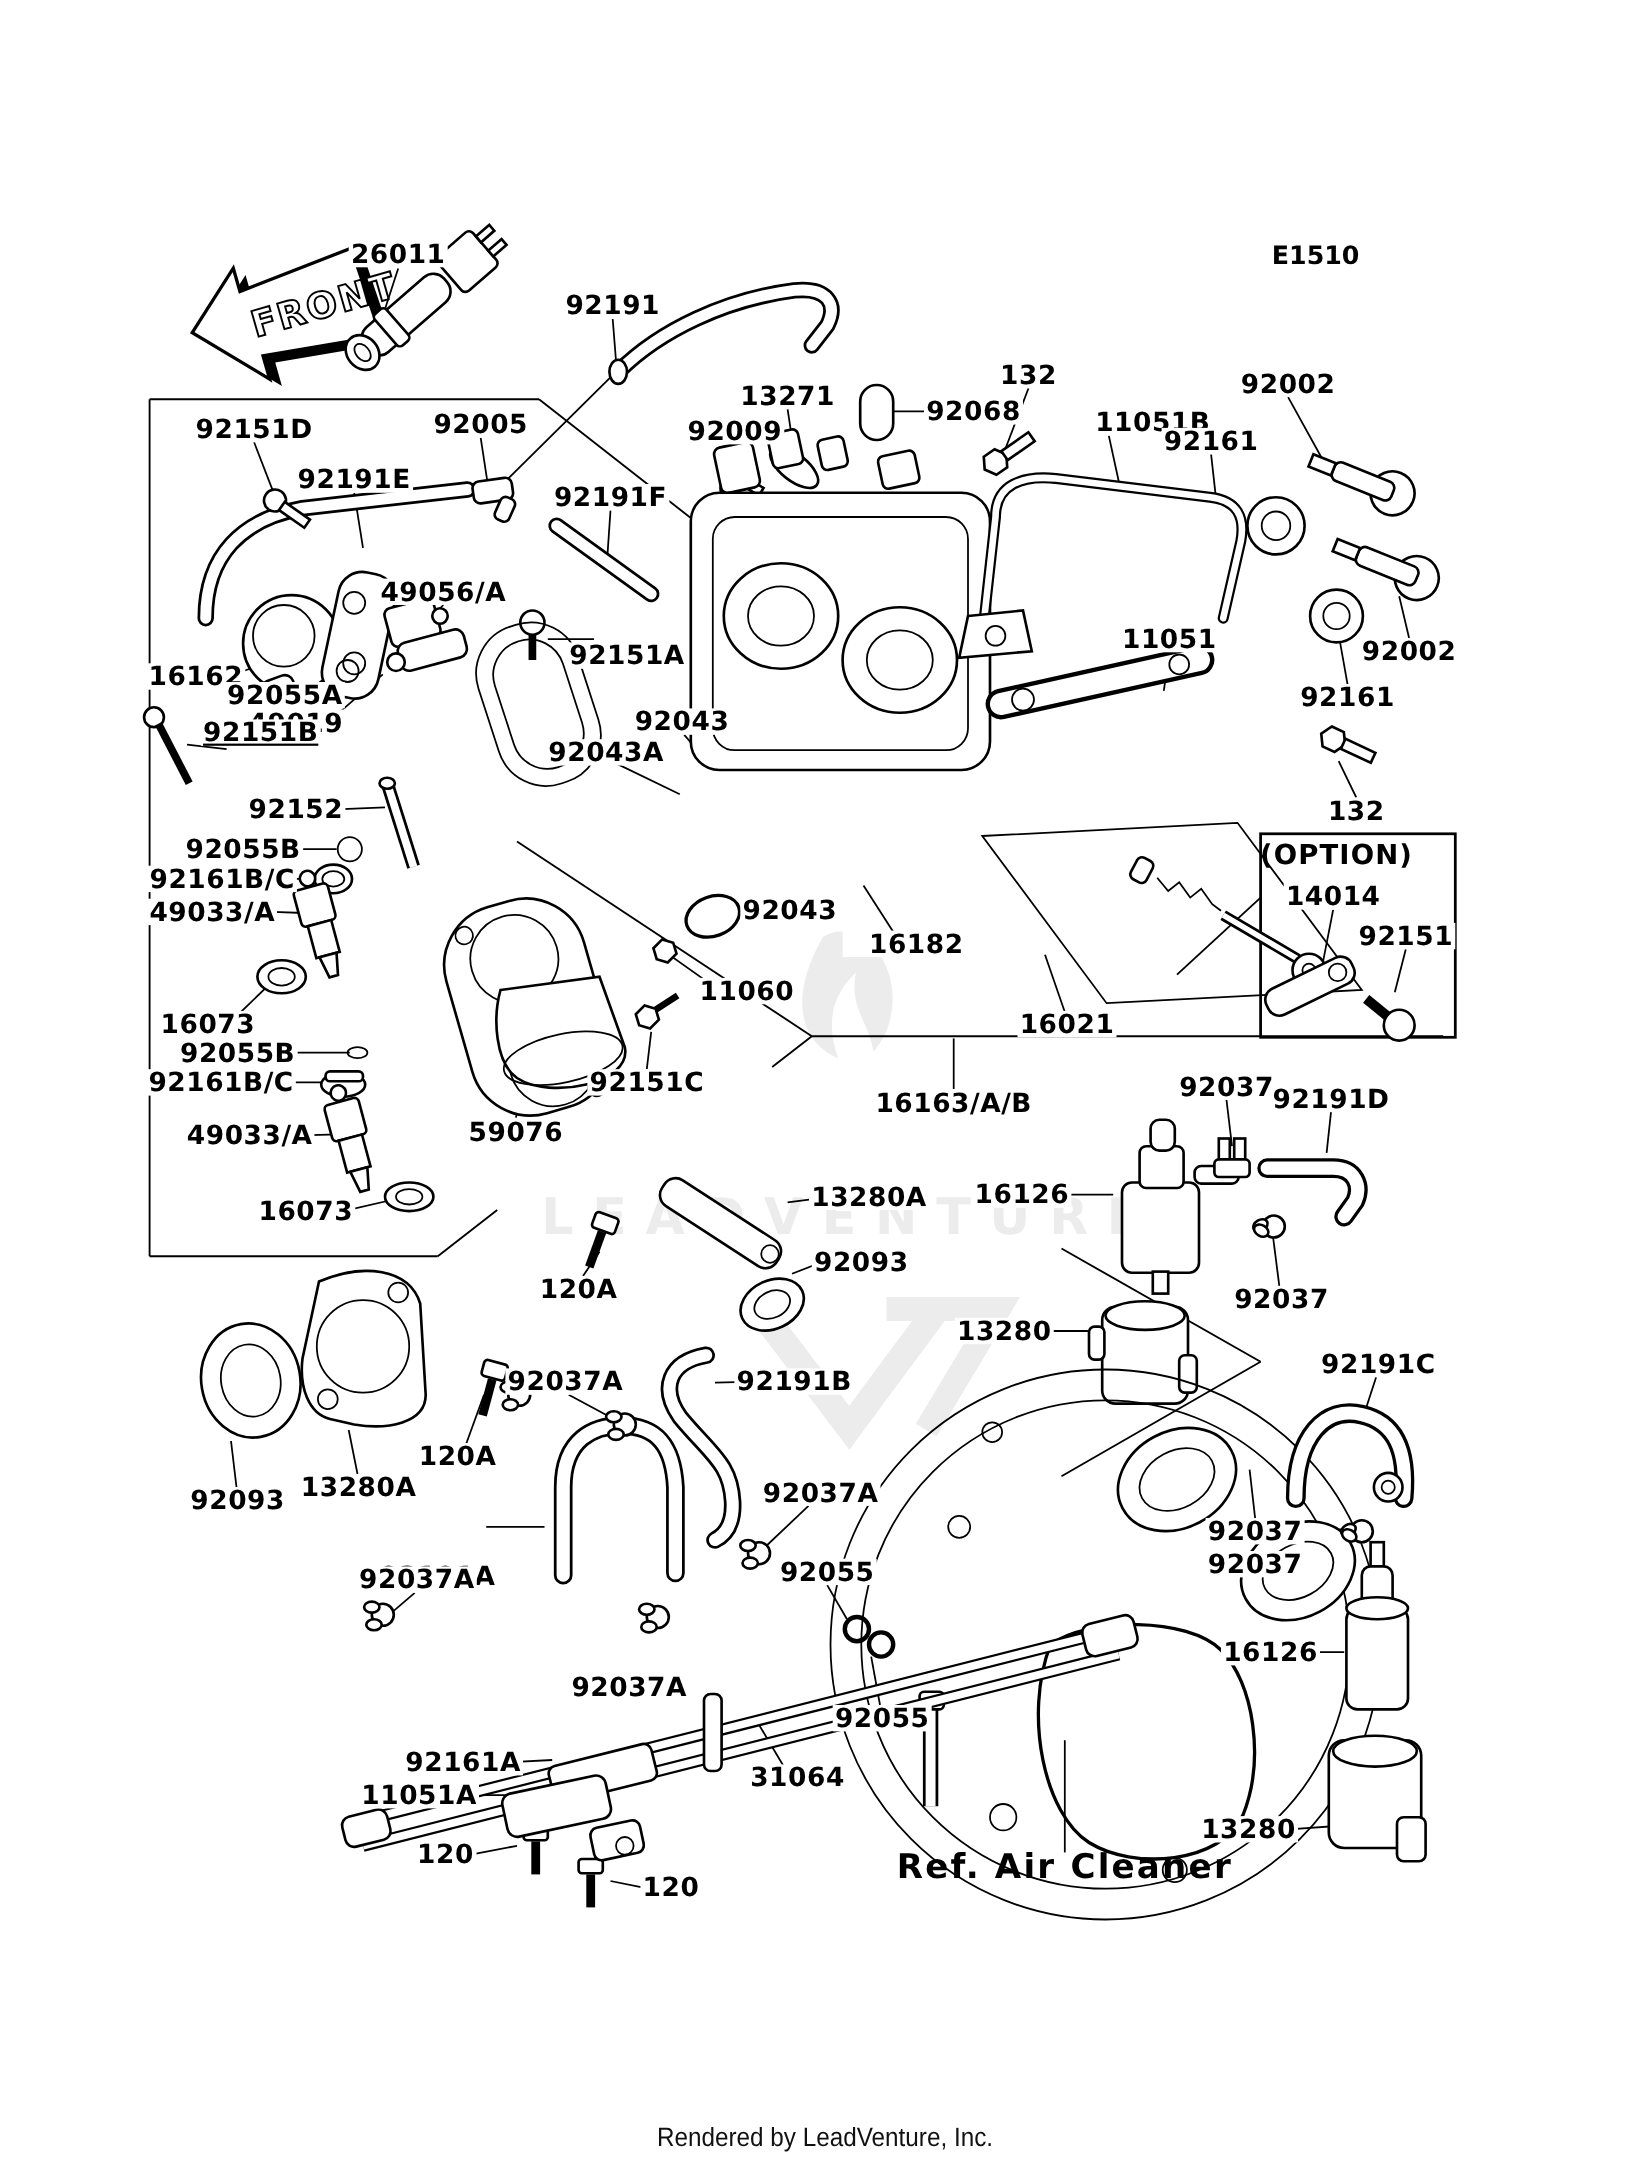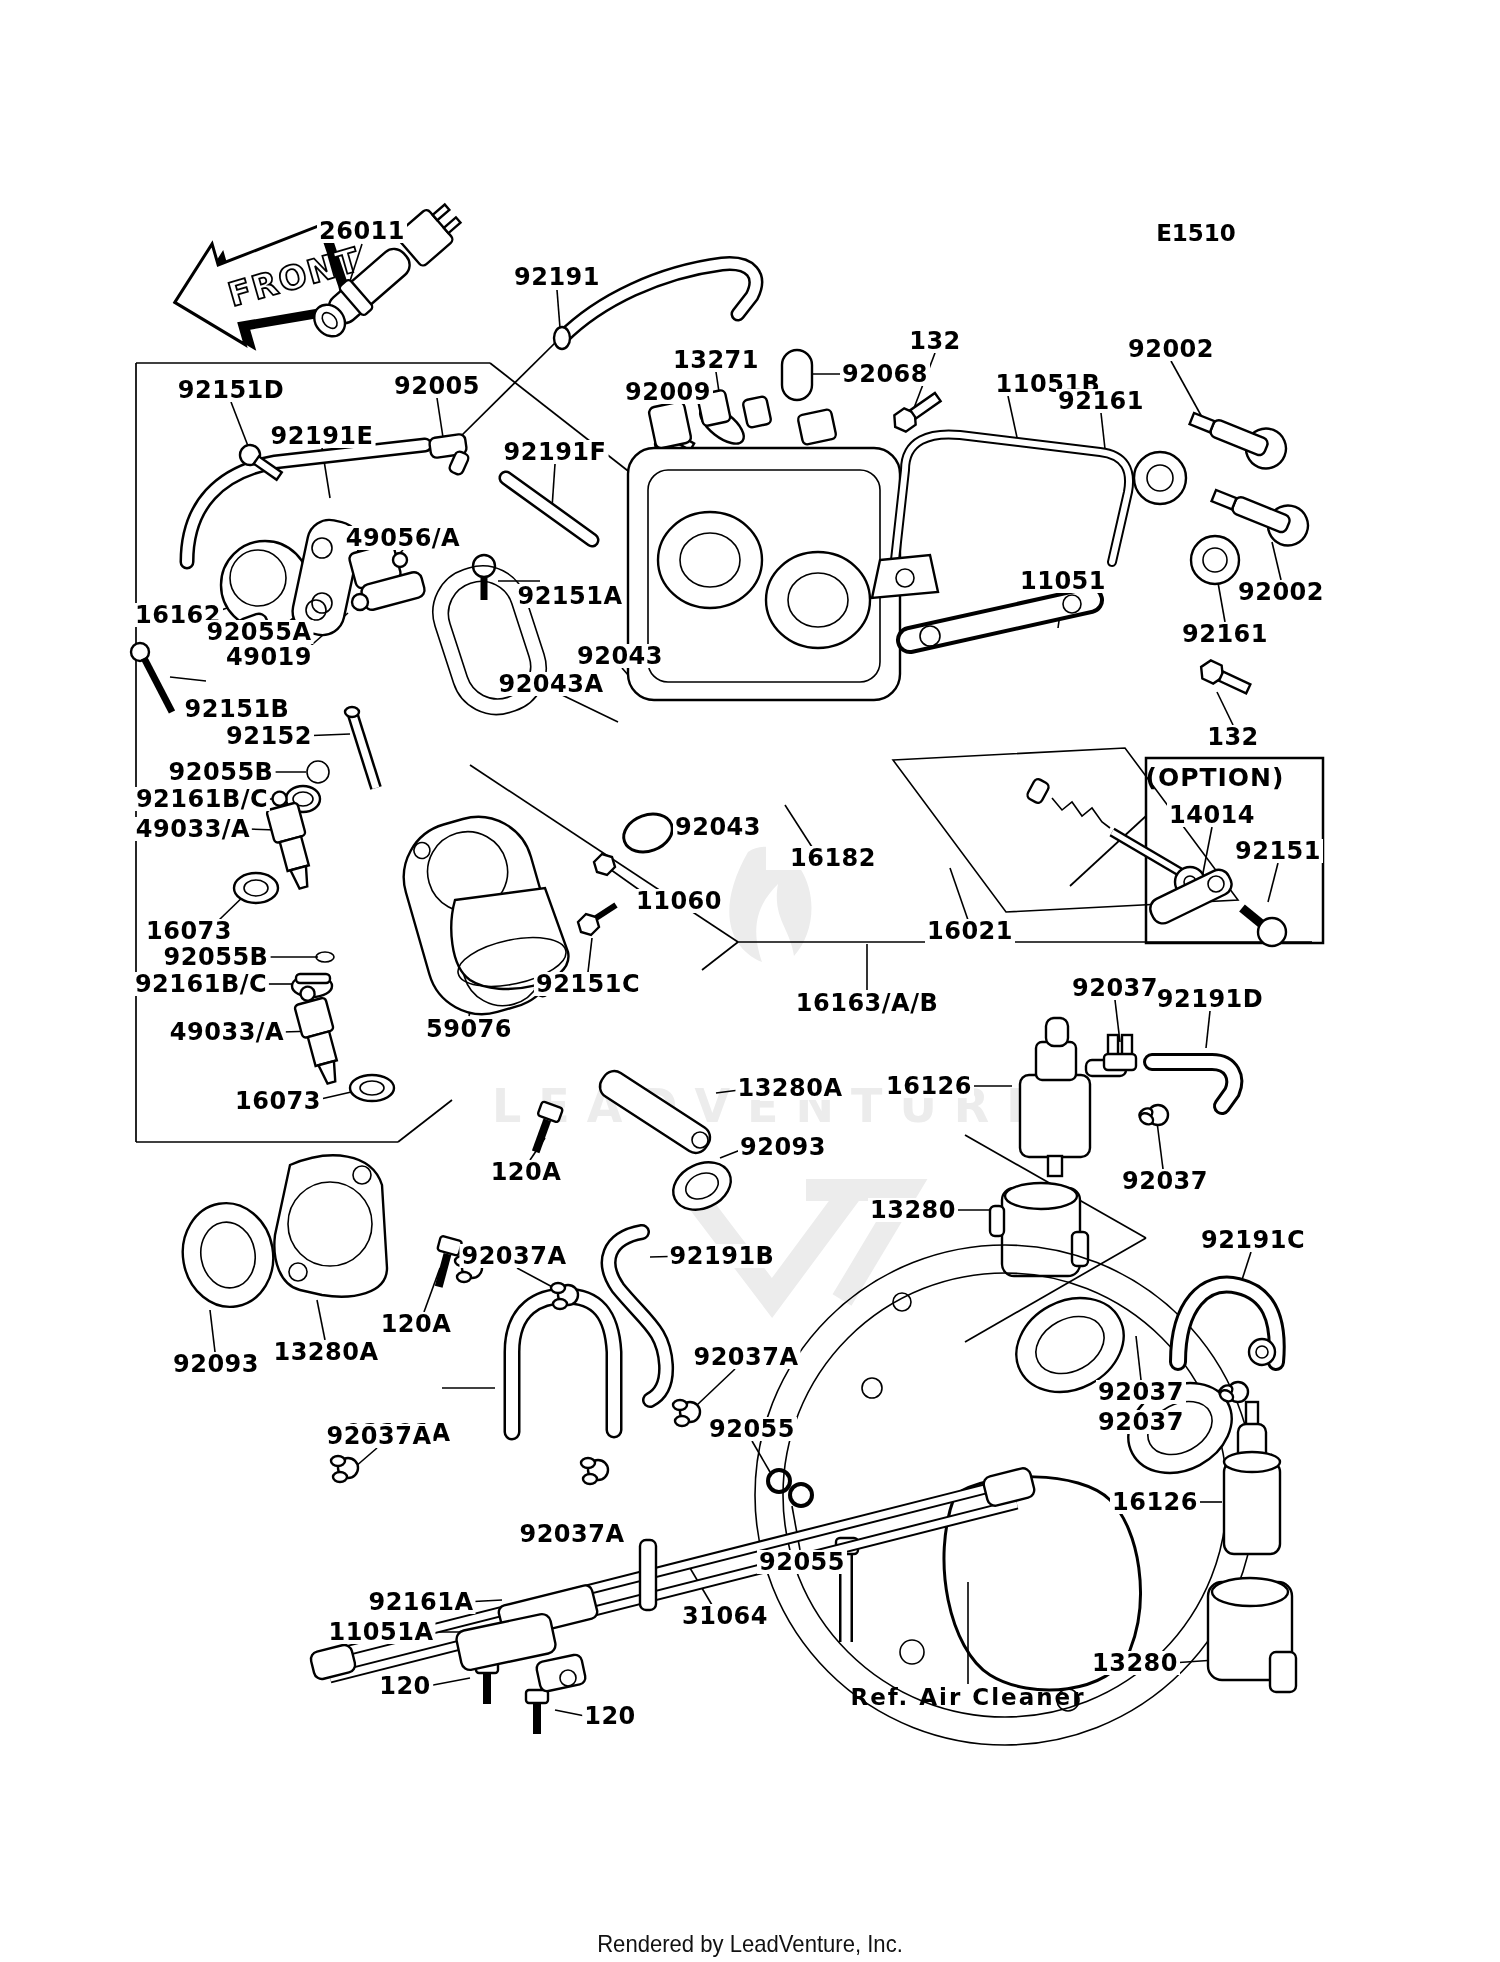--- a/index.html
+++ b/index.html
@@ -3,21 +3,21 @@
 <meta charset="utf-8">
 <style>
   html,body{margin:0;padding:0;background:#fff;}
   #canvas{position:relative;width:1500px;height:1962px;background:#fff;overflow:hidden;
           font-family:"DejaVu Sans",sans-serif;}
   #art{position:absolute;left:0;top:0;}
   .lbl{position:absolute;transform:translate(-50%,-50%);font-weight:bold;font-size:24px;
        letter-spacing:.5px;color:#000;line-height:1;white-space:nowrap;background:#fff;
        padding:0 2px;}
   .code{position:absolute;transform:translate(-50%,-50%);font-weight:bold;font-size:23px;color:#000;}
-  .reflbl{position:absolute;transform:translate(-50%,-50%);font-weight:bold;font-size:23px;
+  .reflbl{position:absolute;transform:translate(-50%,-50%);font-weight:bold;font-size:31px;
           letter-spacing:2px;color:#000;white-space:nowrap;}
   .optlbl{position:absolute;transform:translate(-50%,-50%);font-weight:bold;font-size:25px;
           letter-spacing:1px;color:#000;white-space:nowrap;}
   .footer{position:absolute;left:750px;top:1944px;transform:translate(-50%,-50%) scaleX(.92);
           font-family:"Liberation Sans",sans-serif;font-size:24px;color:#111;white-space:nowrap;}
   .tube-o{stroke:#000;fill:none;stroke-linecap:round;}
   .tube-i{stroke:#fff;fill:none;stroke-linecap:round;}
   .pt{stroke:#000;stroke-width:2.4;fill:#fff;}
   .pt2{stroke:#000;stroke-width:1.6;fill:none;}
   .wm{fill:#ececec;}
@@ -498,21 +498,21 @@
       <span class="lbl" style="left: 935px; top: 341px;">132</span>
       <span class="lbl" style="left: 1048px; top: 384px;">11051B</span>
       <span class="lbl" style="left: 1101px; top: 401px;">92161</span>
       <span class="lbl" style="left: 1171px; top: 349px;">92002</span>
       <span class="lbl" style="left: 555px; top: 452px;">92191F</span>
       <span class="lbl" style="left: 403px; top: 538px;">49056/A</span>
       <span class="lbl" style="left: 570px; top: 596px;">92151A</span>
       <span class="lbl" style="left: 178px; top: 615px;">16162</span>
       <span class="lbl" style="left: 259px; top: 632px;">92055A</span>
       <span class="lbl" style="left: 269px; top: 657px;">49019</span>
-      <span class="lbl" style="left: 237px; top: 709px;">92151B</span>
+      <span class="lbl" style="left: 237px; top: 666px; text-decoration: underline;">92151B</span>
       <span class="lbl" style="left: 620px; top: 656px;">92043</span>
       <span class="lbl" style="left: 551px; top: 684px;">92043A</span>
       <span class="lbl" style="left: 1063px; top: 581px;">11051</span>
       <span class="lbl" style="left: 1281px; top: 592px;">92002</span>
       <span class="lbl" style="left: 1225px; top: 634px;">92161</span>
       <span class="lbl" style="left: 1233px; top: 737px;">132</span>
       <span class="lbl" style="left: 269px; top: 736px;">92152</span>
       <span class="lbl" style="left: 221px; top: 772px;">92055B</span>
       <span class="lbl" style="left: 202px; top: 799px;">92161B/C</span>
       <span class="lbl" style="left: 193px; top: 829px;">49033/A</span>

